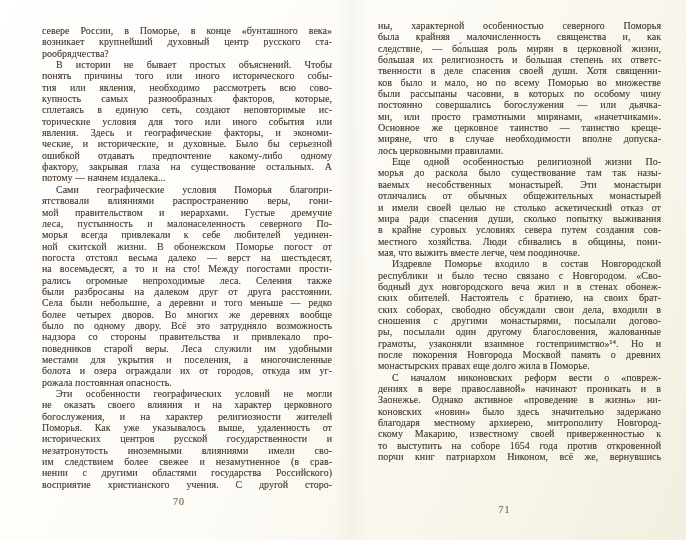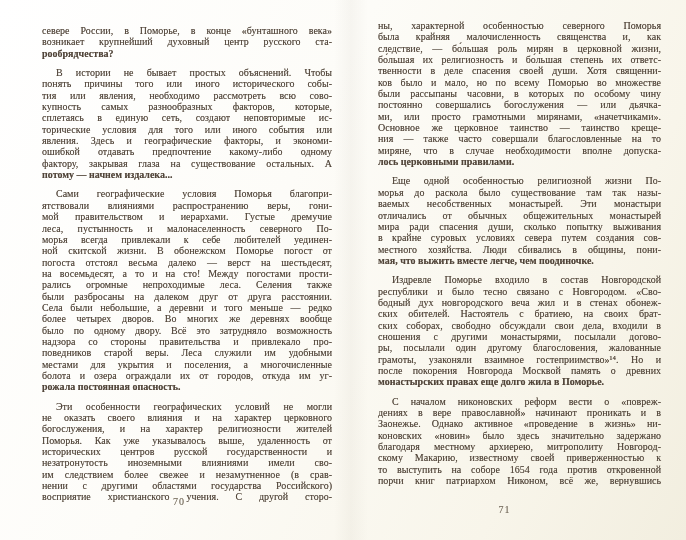--- a/index.html
+++ b/index.html
@@ -16,22 +16,22 @@
   .page-text {
     position: absolute;
     color: var(--ink, #51453a);
     font-size: 10px;
     line-height: 11.34px;
     text-shadow: 0 0 0.5px rgba(86,72,58,0.55);
   }
   #left-text  { left: 42px;  top: 25px; width: 290px; }
   #right-text { left: 378px; top: 20px; width: 283px; }
   .line { text-align: justify; text-align-last: justify; }
-  .line.pend { text-align-last: left; font-weight: bold; }
-  .line.indent { text-indent: 14px; margin-top: 8px; }
+  .line.pend { text-align-last: left; }
+  .line.indent { text-indent: 14px; }
   .pagenum {
     position: absolute; text-align: center;
     font-size: 10px; letter-spacing: 1px;
     color: var(--pagenum, #7a7162);
     text-shadow: 0 0 0.5px rgba(110,100,85,0.5);
   }
   #left-pagenum  { left: 34px;  top: 496px; width: 290px; }
   #right-pagenum { left: 363px; top: 504px; width: 283px; }
 </style>
 </head>
@@ -44,20 +44,21 @@
       <div class="line">севере России, в Поморье, в конце «бунташного века»</div>
       <div class="line">возникает крупнейший духовный центр русского ста-</div>
       <div class="line pend">рообрядчества?</div>
       <div class="line indent">В истории не бывает простых объяснений. Чтобы</div>
       <div class="line">понять причины того или иного исторического собы-</div>
       <div class="line">тия или явления, необходимо рассмотреть всю сово-</div>
       <div class="line">купность самых разнообразных факторов, которые,</div>
       <div class="line">сплетаясь в единую сеть, создают неповторимые ис-</div>
       <div class="line">торические условия для того или иного события или</div>
       <div class="line">явления. Здесь и географические факторы, и экономи-</div>
+      <div class="line">ческие, и исторические, и духовные. Было бы серьезной</div>
       <div class="line">ошибкой отдавать предпочтение какому-либо одному</div>
       <div class="line">фактору, закрывая глаза на существование остальных. А</div>
       <div class="line pend">потому — начнем издалека...</div>
       <div class="line indent">Сами географические условия Поморья благопри-</div>
       <div class="line">ятствовали влияниями распространению веры, гони-</div>
       <div class="line">мой правительством и иерархами. Густые дремучие</div>
       <div class="line">леса, пустынность и малонаселенность северного По-</div>
       <div class="line">морья всегда привлекали к себе любителей уединен-</div>
       <div class="line">ной скитской жизни. В обонежском Поморье погост от</div>
       <div class="line">погоста отстоял весьма далеко — верст на шестьдесят,</div>
@@ -87,27 +88,27 @@
       <div class="line">ны, характерной особенностью северного Поморья</div>
       <div class="line">была крайняя малочисленность священства и, как</div>
       <div class="line">следствие, — бо́льшая роль мирян в церковной жизни,</div>
       <div class="line">бо́льшая их религиозность и бо́льшая степень их ответс-</div>
       <div class="line">твенности в деле спасения своей души. Хотя священни-</div>
       <div class="line">ков было и мало, но по всему Поморью во множестве</div>
       <div class="line">были рассыпаны часовни, в которых по особому чину</div>
       <div class="line">постоянно совершались богослужения — или дьячка-</div>
       <div class="line">ми, или просто грамотными мирянами, «начетчиками».</div>
       <div class="line">Основное же церковное таинство — таинство креще-</div>
-      <div class="line">ния — также часто совершали благословленные на то</div>
       <div class="line">миряне, что в случае необходимости вполне допуска-</div>
       <div class="line pend">лось церковными правилами.</div>
       <div class="line indent">Еще одной особенностью религиозной жизни По-</div>
       <div class="line">морья до раскола было существование там так назы-</div>
       <div class="line">ваемых несобственных монастырей. Эти монастыри</div>
       <div class="line">отличались от обычных общежительных монастырей</div>
+      <div class="line">и имели своей целью не столько аскетический отказ от</div>
       <div class="line">мира ради спасения души, сколько попытку выживания</div>
       <div class="line">в крайне суровых условиях севера путем создания сов-</div>
       <div class="line">местного хозяйства. Люди сбивались в общины, пони-</div>
       <div class="line pend">мая, что выжить вместе легче, чем поодиночке.</div>
       <div class="line indent">Издревле Поморье входило в состав Новгородской</div>
       <div class="line">республики и было тесно связано с Новгородом. «Сво-</div>
       <div class="line">бодный дух новгородского веча жил и в стенах обонеж-</div>
       <div class="line">ских обителей. Настоятель с братиею, на своих брат-</div>
       <div class="line">ских соборах, свободно обсуждали свои дела, входили в</div>
       <div class="line">сношения с другими монастырями, посылали догово-</div>

